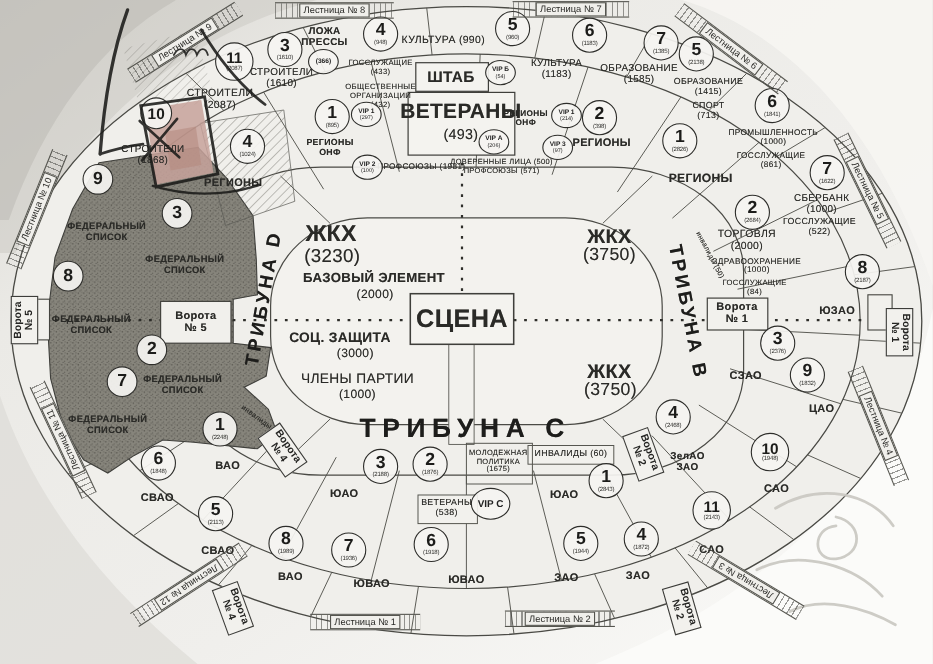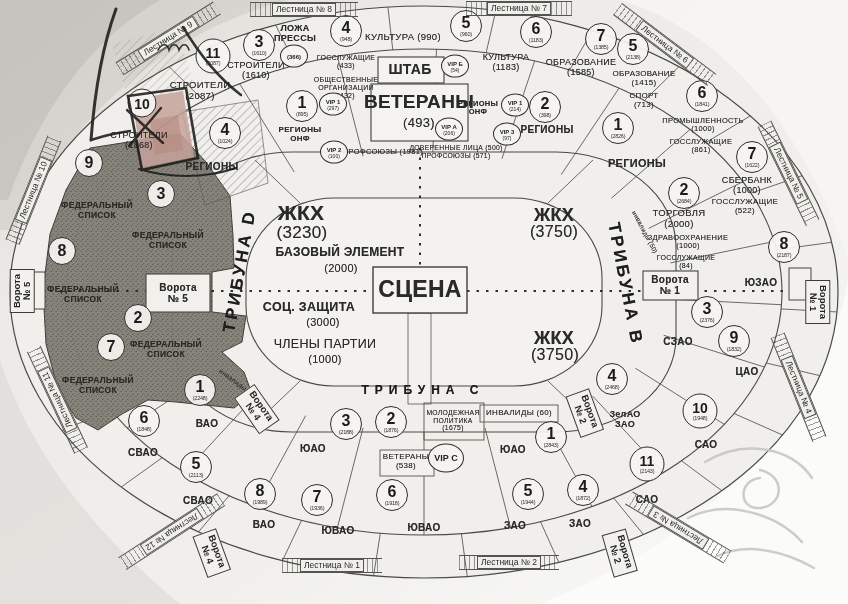--- a/index.html
+++ b/index.html
@@ -259,21 +259,21 @@
       <div class="lbl" style="left: 580px; top: 524px; transform: translate(-50%, -50%) rotate(0deg); font-size: 10px; font-weight: bold;">ЗАО</div>
       <div class="lbl" style="left: 513px; top: 450px; transform: translate(-50%, -50%) rotate(0deg); font-size: 10px; font-weight: bold;">ЮАО</div>
       <div class="lbl" style="left: 453px; top: 420px; transform: translate(-50%, -50%) rotate(0deg); font-size: 6.8px;">МОЛОДЕЖНАЯ
 ПОЛИТИКА
 (1675)</div>
       <div class="lbl" style="left: 519px; top: 413px; transform: translate(-50%, -50%) rotate(0deg); font-size: 8px;">ИНВАЛИДЫ (60)</div>
       <div class="lbl" style="left: 406px; top: 462px; transform: translate(-50%, -50%) rotate(0deg); font-size: 8px;">ВЕТЕРАНЫ
 (538)</div>
       <div class="lbl" style="left: 239px; top: 384px; transform: translate(-50%, -50%) rotate(36deg); font-size: 6.5px;">инвалиды (50)</div>
       <div class="lbl" style="left: 645px; top: 232px; transform: translate(-50%, -50%) rotate(62deg); font-size: 6.5px;">инвалиды (50)</div>
-      <div class="trib" style="left: 423px; top: 390px; transform: translate(-50%, -50%) rotate(0deg); font-size: 12px; letter-spacing: 6px;">ТРИБУНА С</div>
+      <div class="trib" style="left: 423px; top: 390px; transform: translate(-50%, -50%) rotate(0deg); font-size: 24px; letter-spacing: 6px;">ТРИБУНА С</div>
       <div class="trib" style="left: 240px; top: 271px; transform: translate(-50%, -50%) rotate(-80deg); font-size: 17px; letter-spacing: 3px;">ТРИБУНА D</div>
       <div class="trib" style="left: 625px; top: 284px; transform: translate(-50%, -50%) rotate(79deg); font-size: 17px; letter-spacing: 3px;">ТРИБУНА В</div>
       <div class="circ" style="left: 213px; top: 56px; transform: translate(-50%, -50%) rotate(0deg); width: 33px; height: 33px;">
         <span class="n" style="font-size: 14px;">11</span>
         <span class="c">(2087)</span>
       </div>
       <div class="circ" style="left: 259px; top: 45px; transform: translate(-50%, -50%) rotate(0deg); width: 30px; height: 30px;">
         <span class="n" style="font-size: 16px;">3</span>
         <span class="c">(1610)</span>
       </div>

